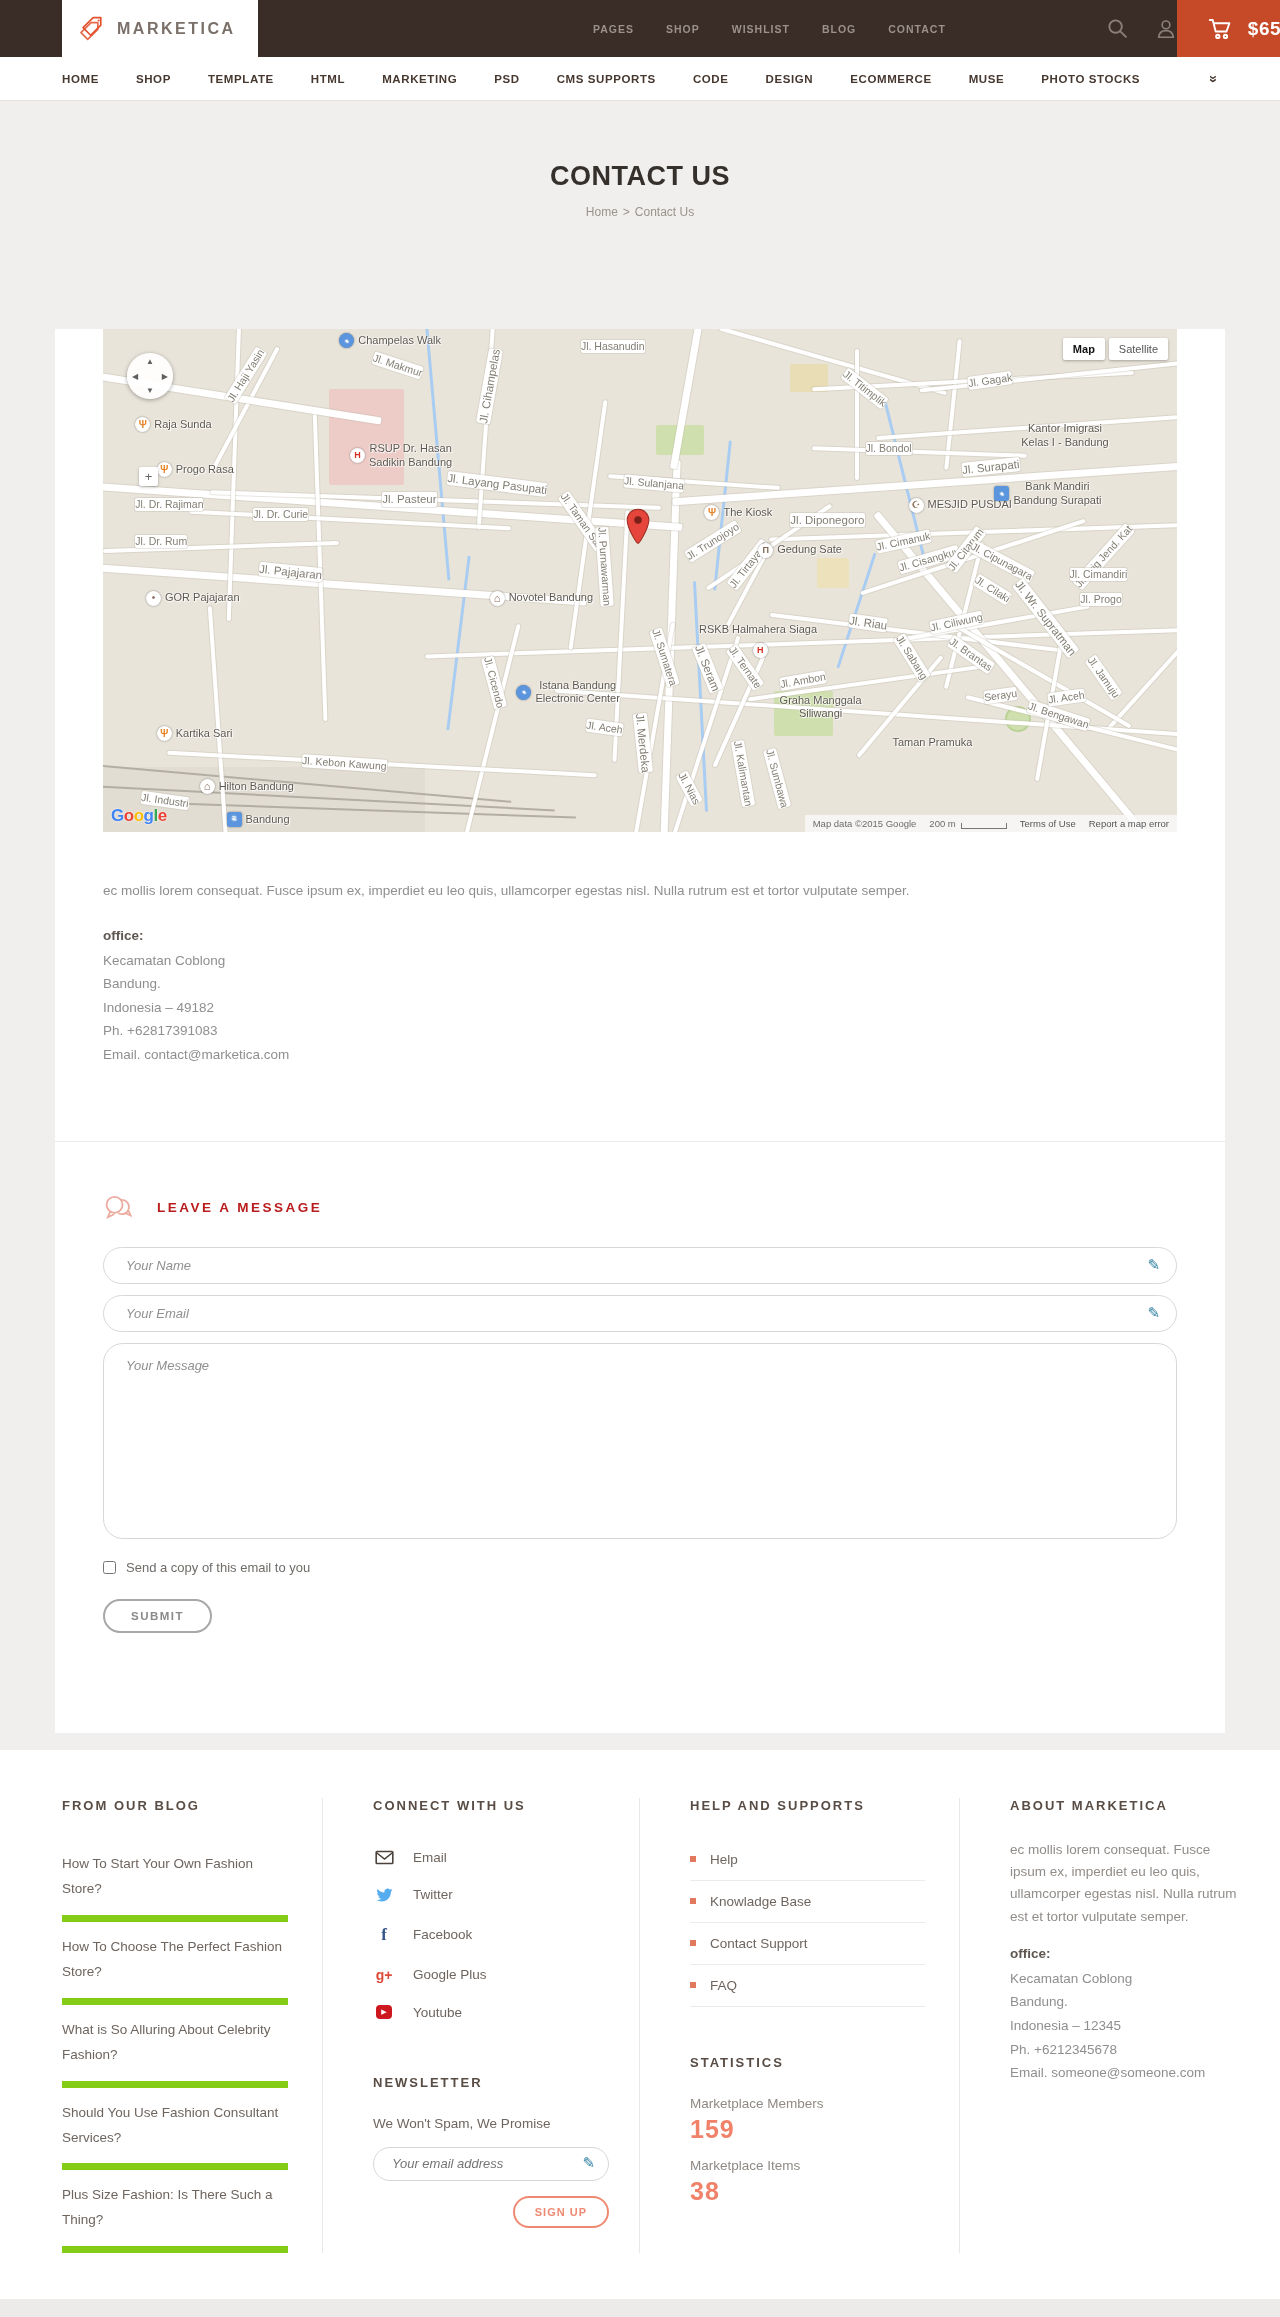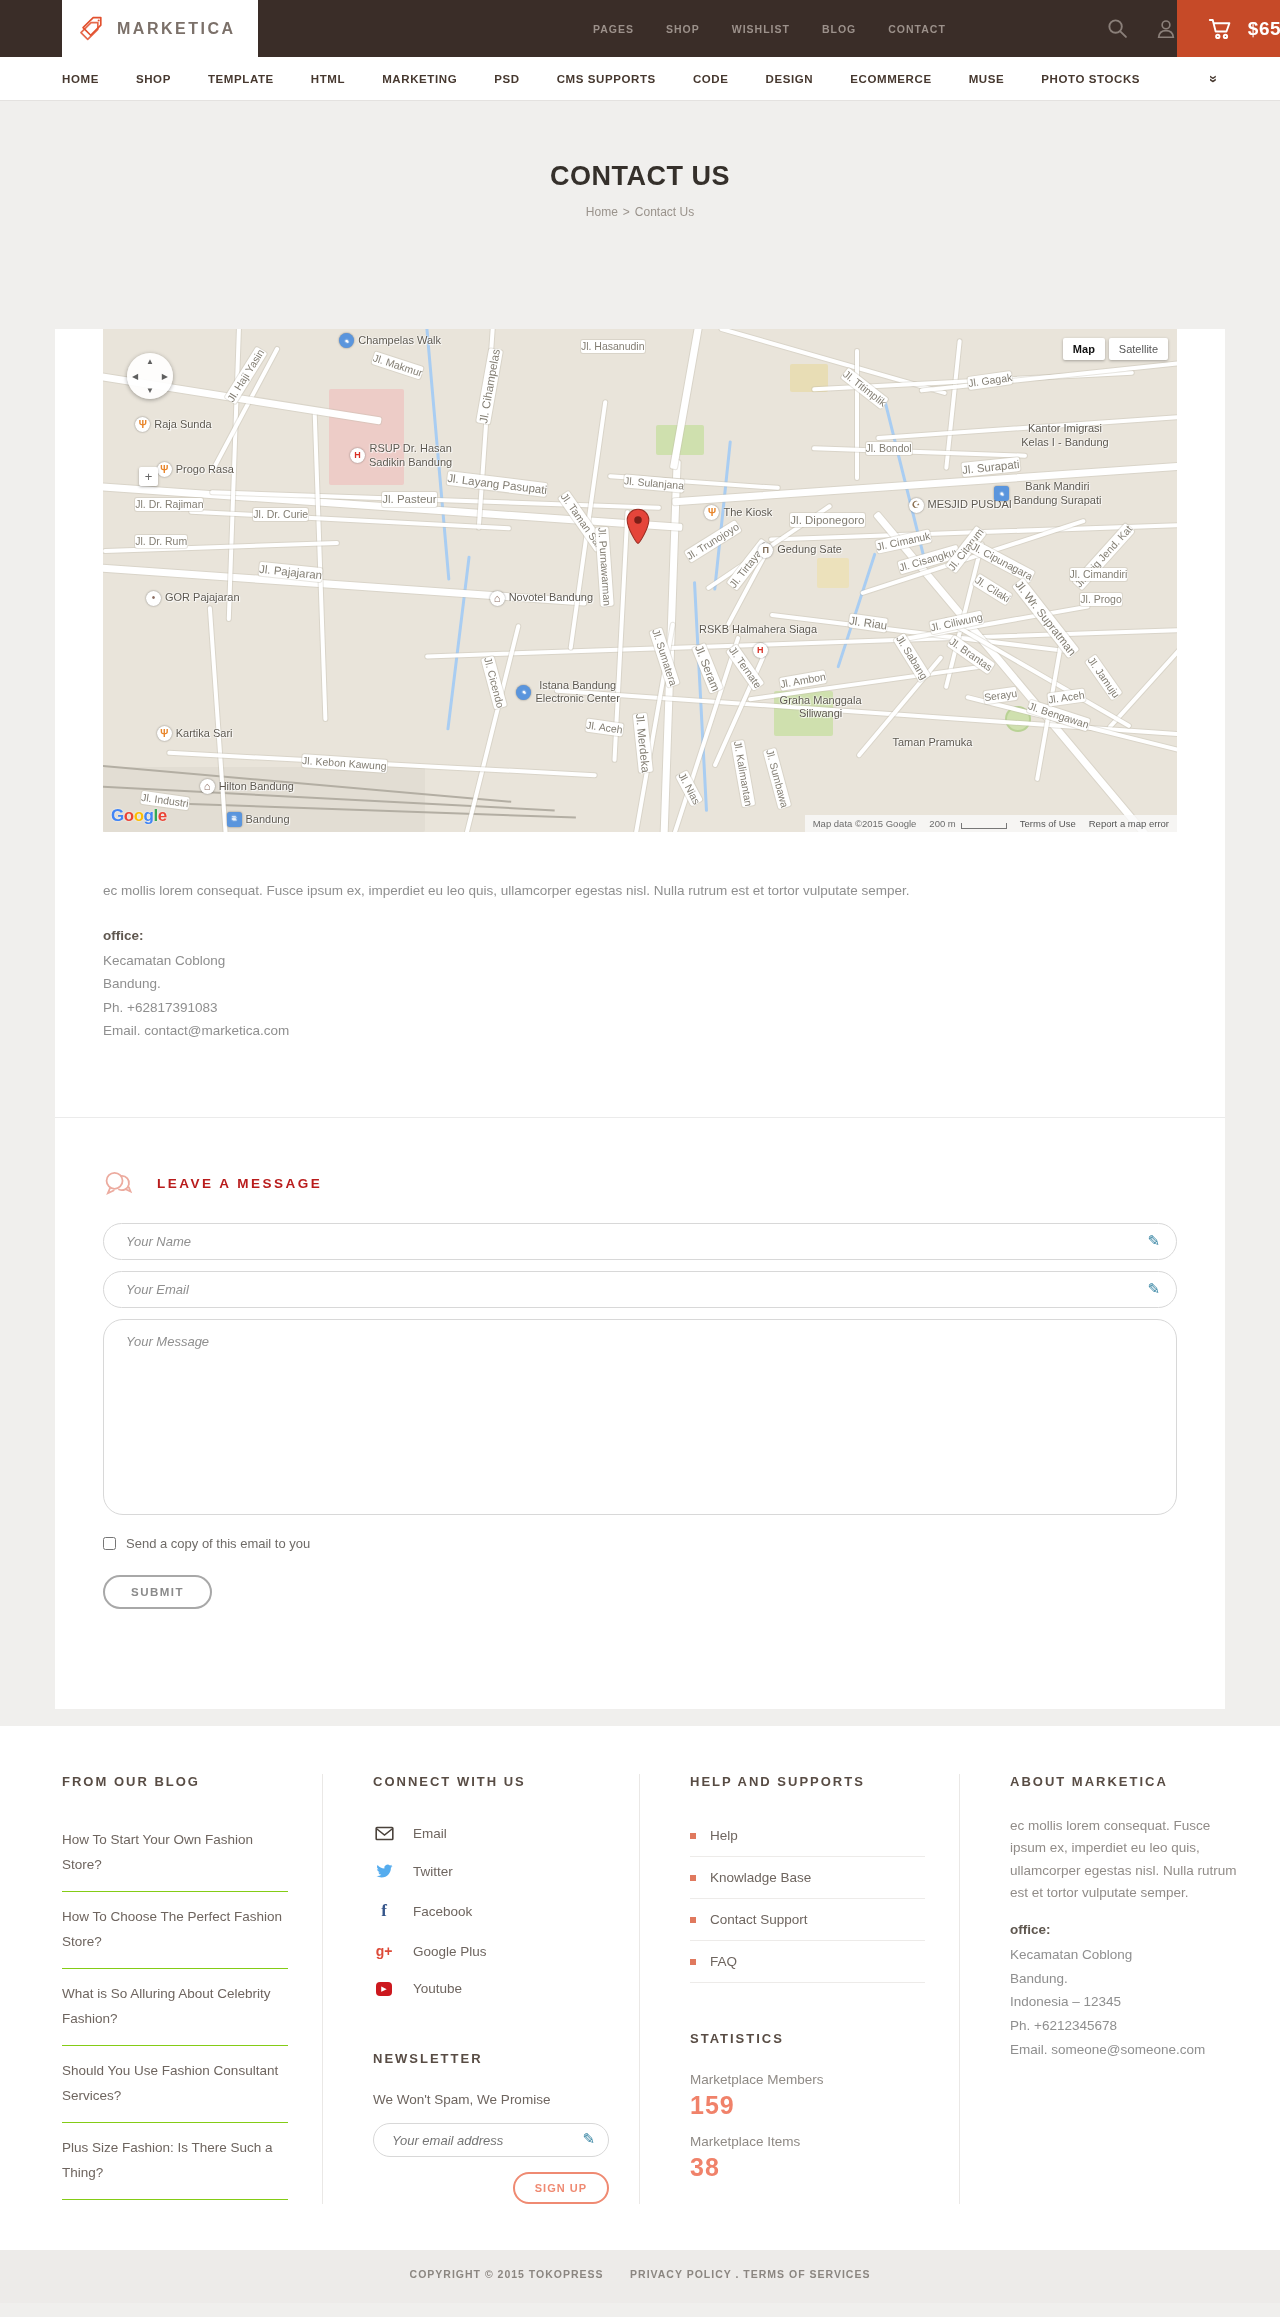--- a/index.html
+++ b/index.html
@@ -108,21 +108,21 @@
   .check-row label { font-size:13px; color:#6f6b67; cursor:pointer; }
   .submit-btn { margin-top:24px; background:none; border:2px solid #a8a8a8; border-radius:18px; padding:9px 26px;
                 font-size:11.5px; font-weight:bold; letter-spacing:1.5px; color:#8a8a8a; cursor:pointer; font-family:"Liberation Sans",sans-serif; }
 
   
   .footer { background:#fff; margin-top:17px; }
   .footer-grid { display:grid; grid-template-columns:260px 317px 320px 321px; padding:48px 0 46px 62px; }
   .fcol { padding-right:34px; }
   .fcol + .fcol { border-left:1px solid #eae8e6; padding-left:50px; }
   .ftitle { font-size:13px; font-weight:bold; letter-spacing:2px; color:#584c44; margin-bottom:26px; }
-  .blog-item { font-size:13.5px; color:#6e655f; line-height:1.85; padding:13px 0; border-bottom:1px solid #84cc16; cursor:pointer; }
+  .blog-item { font-size:13.5px; color:#6e655f; line-height:1.85; padding:13px 0; border-bottom:7px solid #84cc16; cursor:pointer; }
   .social-row { display:flex; align-items:center; gap:18px; padding:11px 0; font-size:13.5px; color:#6e655f; cursor:pointer; }
   .sicon { width:22px; display:inline-flex; justify-content:center; align-items:center; }
   .fb { font-weight:bold; font-size:17px; color:#35558a; font-family:"Liberation Serif",serif; }
   .gp { font-weight:bold; font-size:14px; color:#dd4b39; }
   .yt { background:#cc181e; color:#fff; border-radius:4px; font-size:7px; padding:3px 5px; }
   .nl-title { margin-top:44px; }
   .nl-tag { font-size:13.5px; color:#6e655f; margin-bottom:16px; }
   .nl-box { width:236px; }
   .nl-field { position:relative; }
   .nl-field input { width:100%; height:34px; border:1px solid #d8d8d8; border-radius:17px; padding:0 38px 0 18px;
@@ -595,20 +595,21 @@
   </div>
 
   <div class="contact-info">
     <p class="intro">ec mollis lorem consequat. Fusce ipsum ex, imperdiet eu leo quis, ullamcorper egestas nisl. Nulla rutrum est et tortor vulputate semper.</p>
     <div class="office">
       <div class="office-label">office:</div>
       <div>
 
       <div class="office-line">Kecamatan Coblong</div>
           <div class="office-line">Bandung.</div>
+          <div class="office-line">Indonesia – 49182</div>
           <div class="office-line">Ph. +62817391083</div>
           <div class="office-line">Email. contact@marketica.com</div>
         </div>
     </div>
   </div>
 
   <div class="card-divider"></div>
 
   <div class="form-section">
     <div class="form-heading">

